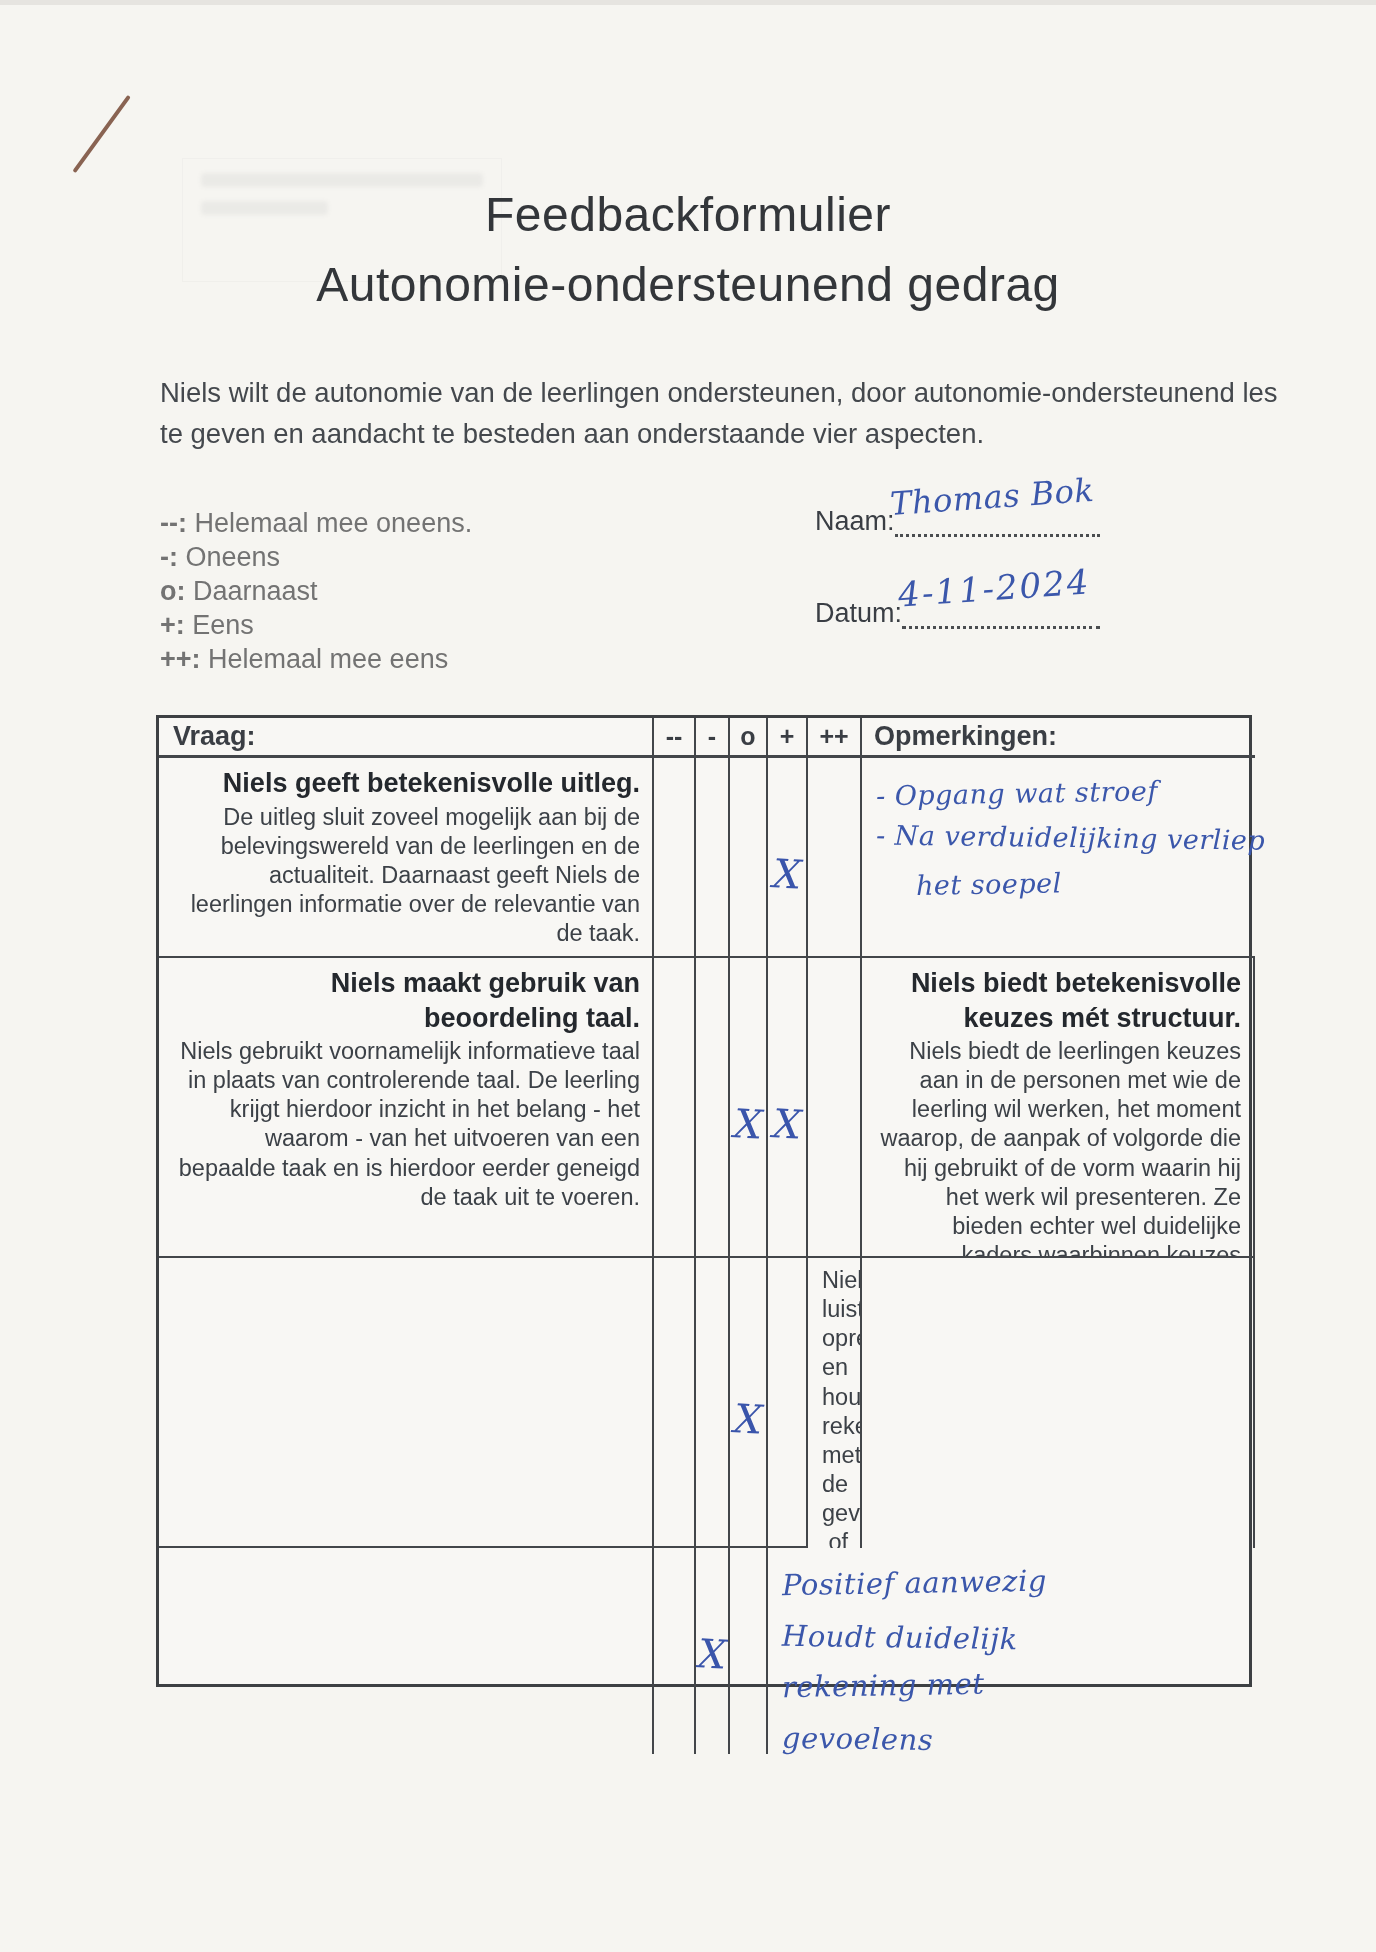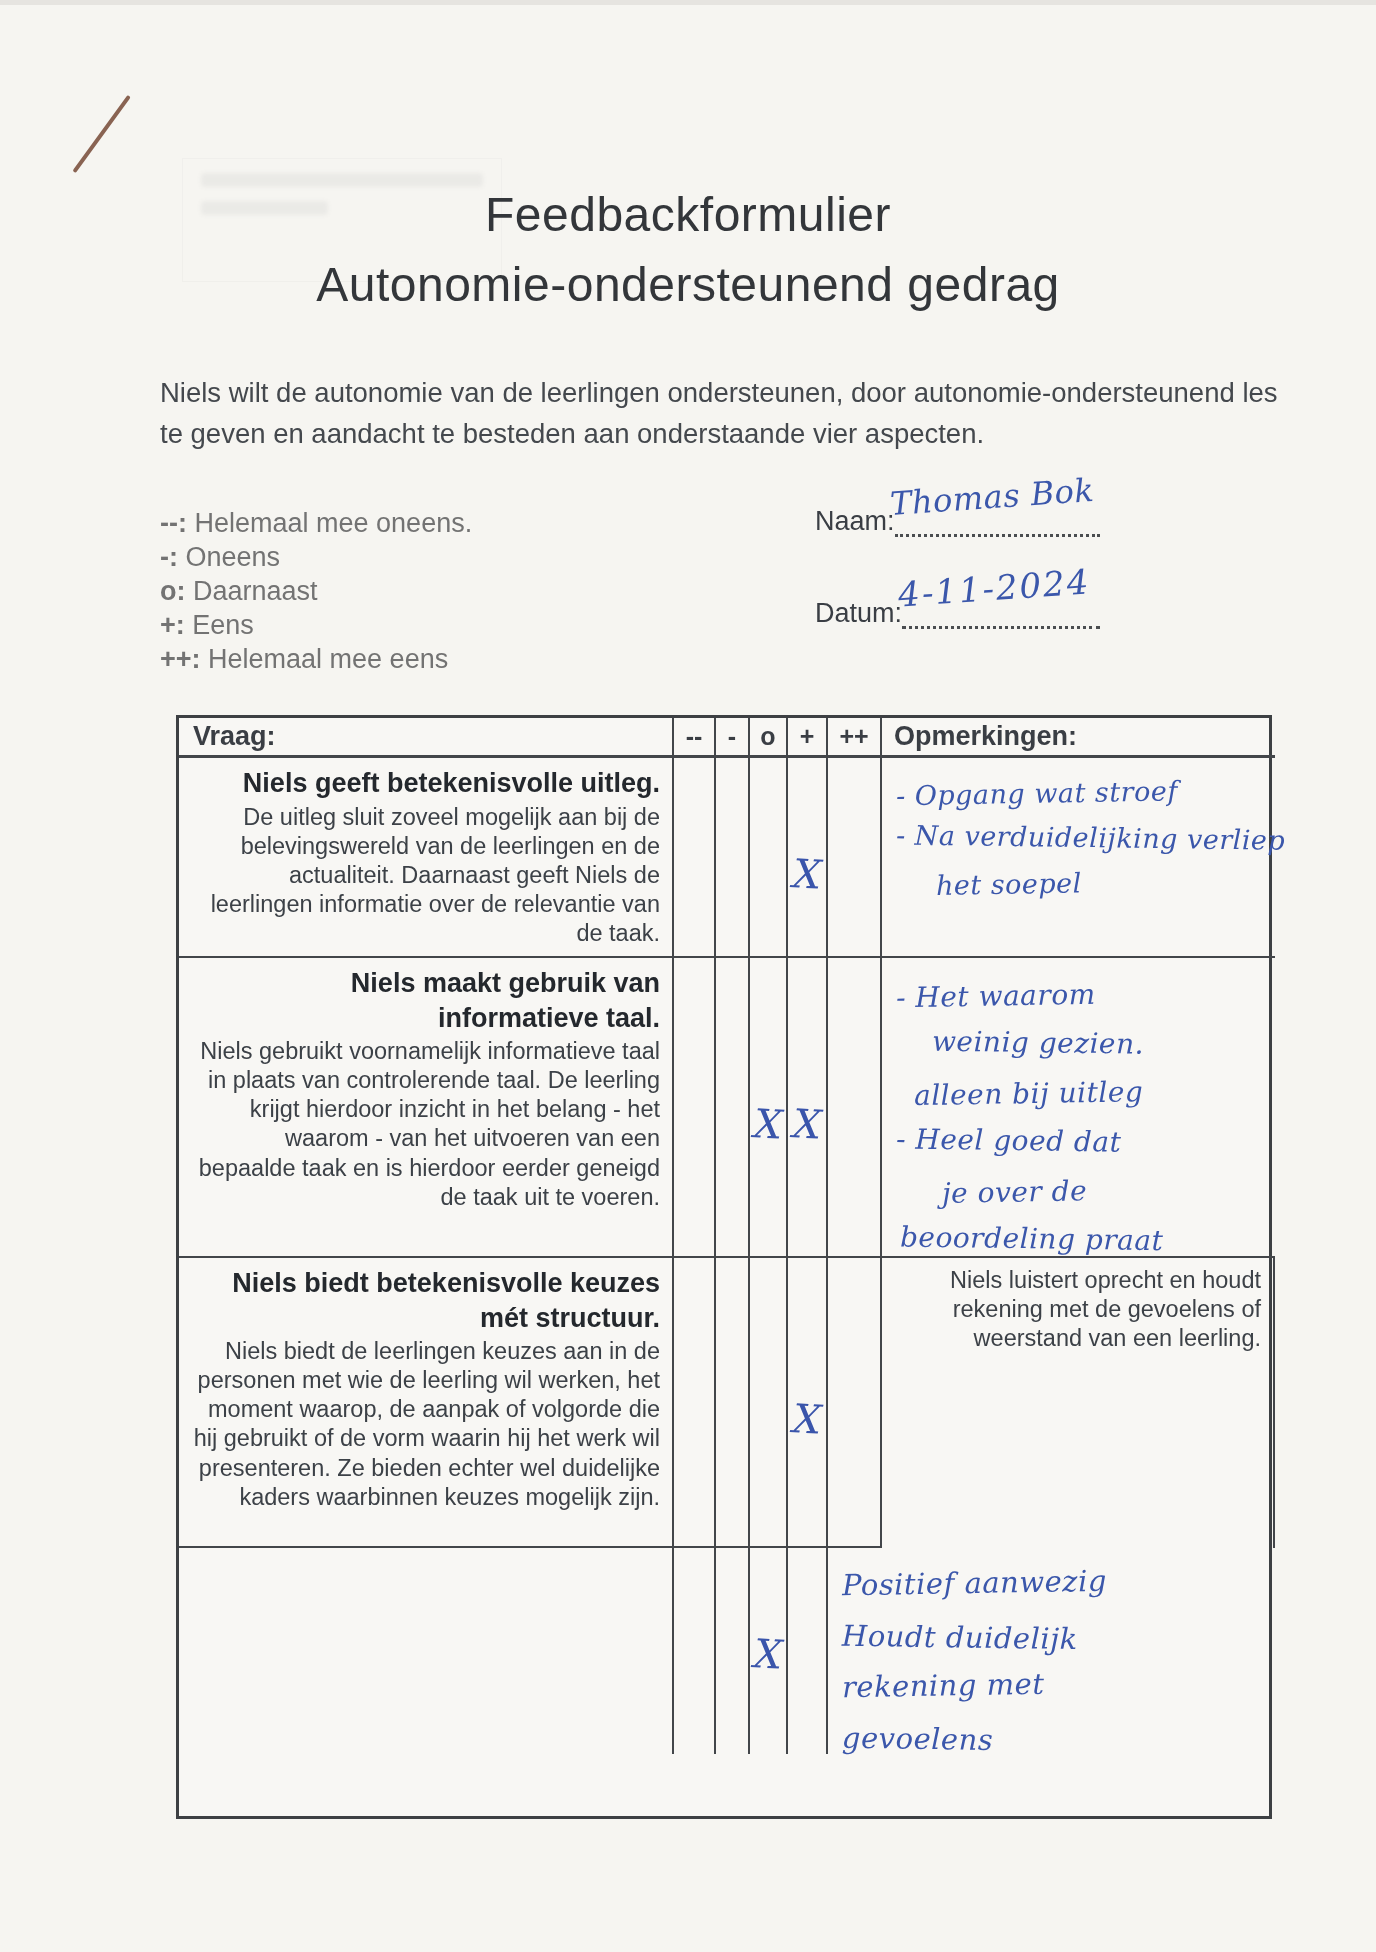--- a/index.html
+++ b/index.html
@@ -41,21 +41,21 @@
   .dots{display:inline-block;border-bottom:3px dotted #4a4d50;height:26px;vertical-align:bottom;}
   .dots.naam-dots{width:205px;}
   .dots.datum-dots{width:198px;}
 
   .hw{font-family:"DejaVu Serif", serif;font-style:italic;color:#3b57ab;letter-spacing:.5px;}
   .hw-name{position:absolute;left:890px;top:478px;font-size:32px;transform:rotate(-4deg);}
   .hw-date{position:absolute;left:898px;top:568px;font-size:34px;transform:rotate(-4deg);letter-spacing:2px;}
 
   
   .ftable{
-    position:absolute;left:176px;top:715px;width:1096px;height:1104px;
+    position:absolute;left:156px;top:715px;width:1096px;height:972px;
     display:grid;
     grid-template-columns:495px 42px 34px 38px 40px 54px 393px;
     grid-template-rows:40px 200px 300px 290px 206px;
     border:3px solid #3d4043;box-sizing:border-box;
     background:rgba(255,255,255,.25);
   }
   .cell{border-right:2px solid #43464a;border-bottom:2px solid #43464a;
     box-sizing:border-box;overflow:hidden;position:relative;}
   .cell.lastcol{border-right:none;}
   .cell.lastrow{border-bottom:none;}
@@ -154,48 +154,38 @@
       </div>
     <div class="cell ccell lastcol">
       <div class="hw c-r1">
         <div class="hw-line">- Opgang wat stroef</div>
         <div class="hw-line">- Na verduidelijking verliep</div>
         <div class="hw-line">het soepel</div>
       </div>
     </div>
 
     <div class="cell qcell rrow2">
-      <div class="qtitle">Niels maakt gebruik van informatieve taal.</div>
+      <div class="qtitle">Niels maakt gebruik van beoordeling taal.</div>
       <div class="qdesc">Niels gebruikt voornamelijk informatieve taal in plaats van controlerende taal. De leerling krijgt hierdoor inzicht in het belang - het waarom - van het uitvoeren van een bepaalde taak en is hierdoor eerder geneigd de taak uit te voeren.</div>
     </div>
     <div class="cell mcell rrow2">
         <span class="mark"></span>
       </div>
     <div class="cell mcell rrow2">
         <span class="mark"></span>
       </div>
     <div class="cell mcell rrow2">
         <span class="mark">X</span>
       </div>
     <div class="cell mcell rrow2">
         <span class="mark">X</span>
       </div>
     <div class="cell mcell rrow2">
         <span class="mark"></span>
       </div>
-    <div class="cell ccell lastcol">
-      <div class="hw c-r2">
-        <div class="hw-line">- Het waarom</div>
-        <div class="hw-line">weinig gezien.</div>
-        <div class="hw-line">alleen bij uitleg</div>
-        <div class="hw-line">- Heel goed dat</div>
-        <div class="hw-line">je over de</div>
-        <div class="hw-line">beoordeling praat</div>
-      </div>
-    </div>
 
     <div class="cell qcell rrow3">
       <div class="qtitle">Niels biedt betekenisvolle keuzes mét structuur.</div>
       <div class="qdesc">Niels biedt de leerlingen keuzes aan in de personen met wie de leerling wil werken, het moment waarop, de aanpak of volgorde die hij gebruikt of de vorm waarin hij het werk wil presenteren. Ze bieden echter wel duidelijke kaders waarbinnen keuzes mogelijk zijn.</div>
     </div>
     <div class="cell mcell rrow3">
         <span class="mark"></span>
       </div>
     <div class="cell mcell rrow3">
         <span class="mark"></span>

